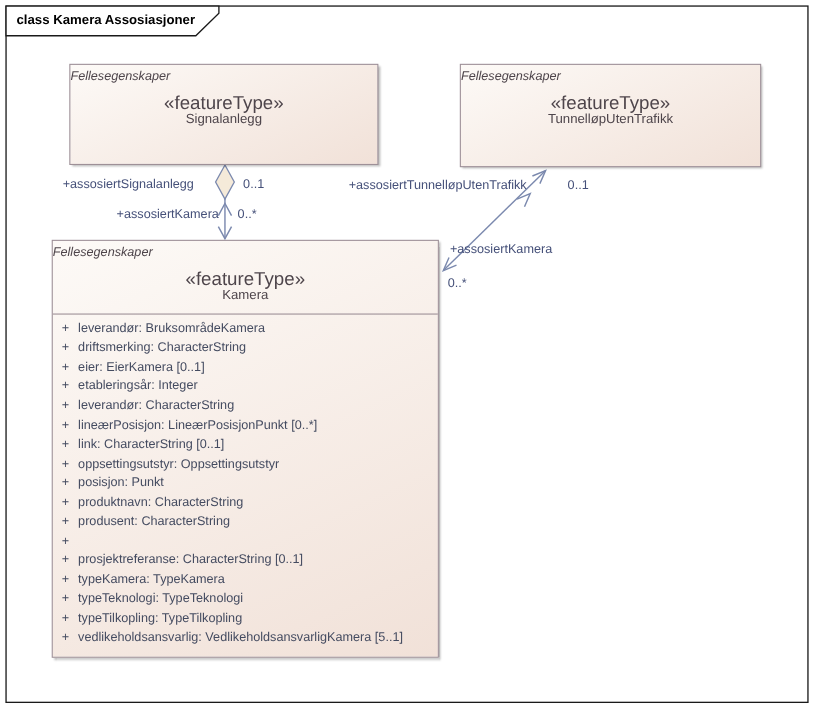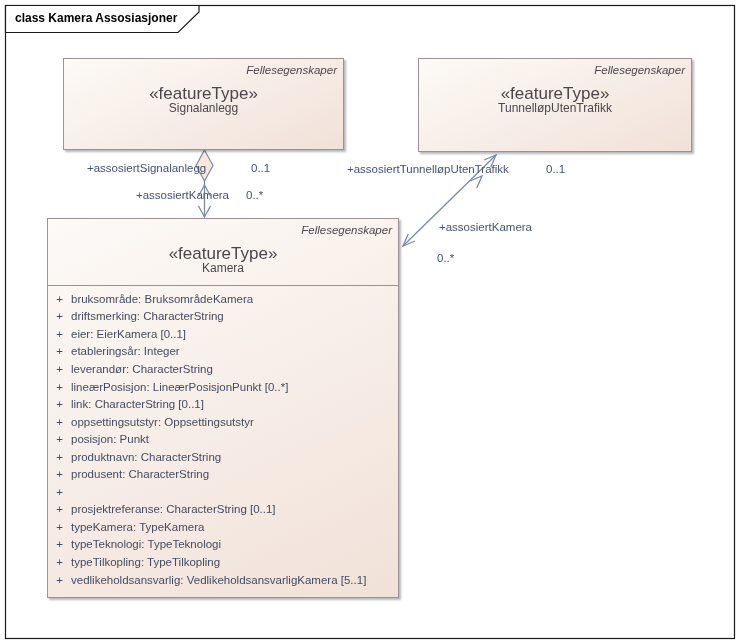--- a/index.html
+++ b/index.html
@@ -24,21 +24,21 @@
     font-size:12px;font-weight:bold;color:var(--title-text);
     white-space:nowrap;
   }
   .uml-class{
     position:absolute;
     background:linear-gradient(155deg, var(--box-fill-light) 0%, var(--box-fill-dark) 100%);
     border:1px solid var(--box-border);
     box-shadow:2px 2px 2px rgba(0,0,0,0.28);
   }
   .pkg-label{
-    text-align:right;
+    text-align:left;
     font-style:italic;
     font-size:11.5px;
     color:var(--class-text);
     padding:4px 6px 0 0;
     line-height:14px;
   }
   .stereotype{
     text-align:center;
     font-size:17px;
     color:var(--class-text);
@@ -65,21 +65,20 @@
     color:var(--attr-text);
     white-space:nowrap;
   }
   .attr-vis{width:23px;text-align:center;flex:0 0 23px;}
   .assoc-label{
     position:absolute;
     font-size:11.5px;
     color:var(--assoc-text);
     white-space:nowrap;
     line-height:13px;
-    margin-left:30px;
   }
   .conn{stroke:var(--line);fill:none;stroke-width:1.3;}
   .diamond{stroke:var(--line);fill:var(--diamond-fill);stroke-width:1.2;}
   .frameline{stroke:var(--frame-border);fill:none;stroke-width:1.2;}
   .tab{stroke:var(--frame-border);fill:#ffffff;stroke-width:1.2;}
 </style>
 </head>
 <body>
 
 <div class="canvas">
@@ -119,21 +118,21 @@
     <div class="class-name">TunnelløpUtenTrafikk</div>
   </div>
 
   <div class="uml-class" style="left:47px;top:218px;width:352px;height:380px;">
     <div class="pkg-label">Fellesegenskaper</div>
     <div class="stereotype">«featureType»</div>
     <div class="class-name">Kamera</div>
     <div class="attr-compartment">
       <div class="attr-row">
           <span class="attr-vis">+</span>
-          <span class="attr-text">bruksområde: BruksområdeKamera</span>
+          <span class="attr-text">leverandør: BruksområdeKamera</span>
         </div>
         <div class="attr-row">
           <span class="attr-vis">+</span>
           <span class="attr-text">driftsmerking: CharacterString</span>
         </div>
         <div class="attr-row">
           <span class="attr-vis">+</span>
           <span class="attr-text">eier: EierKamera [0..1]</span>
         </div>
         <div class="attr-row">

